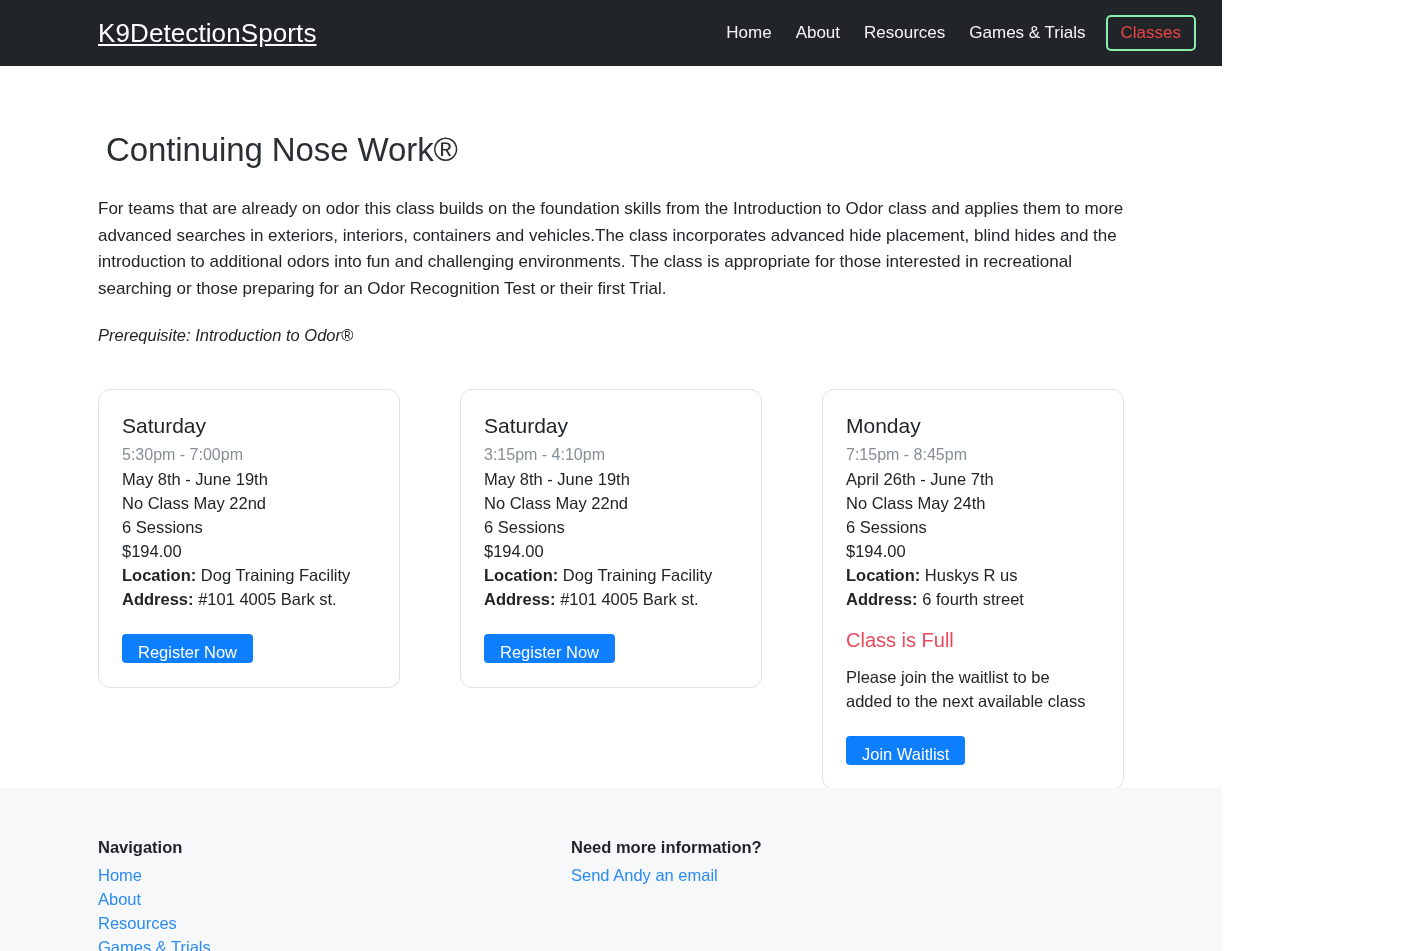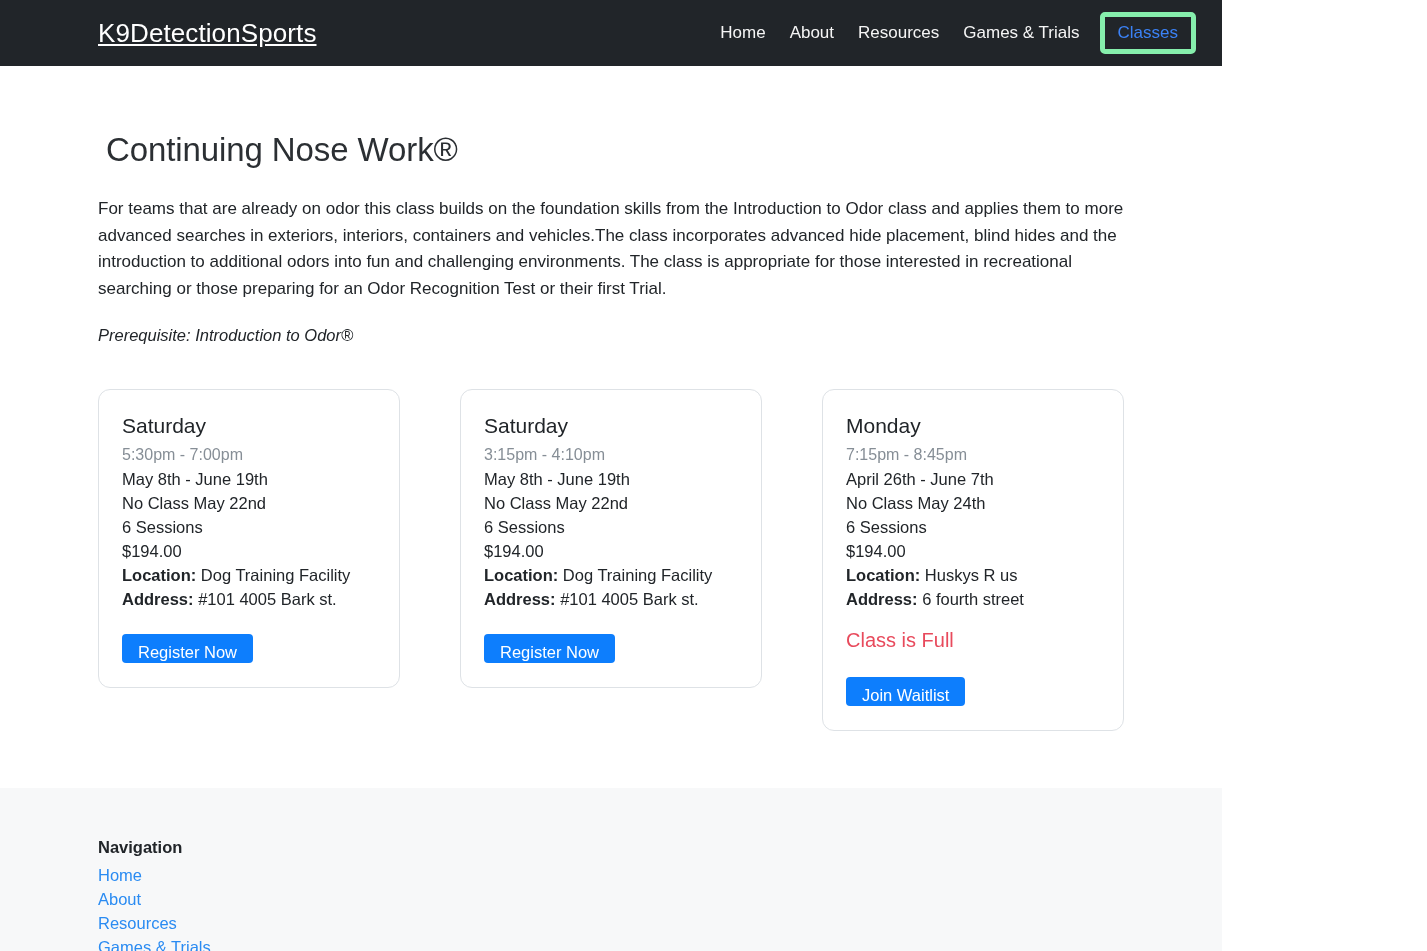--- a/index.html
+++ b/index.html
@@ -38,25 +38,25 @@
     gap: 0;
   }
   .nav-link {
     color: #f5f5f5;
     font-size: 17px;
     text-decoration: none;
     padding: 5px 12px;
     white-space: nowrap;
   }
   .nav-link.boxed {
-    border: 5px solid #86efac;
+    border: 2px solid #86efac;
     border-radius: 5px;
     padding: 6px 13px;
     margin-left: 8px;
-    color: #3b82f6;
+    color: #ef4444;
   }
 
   
   .main {
     padding: 0 98px;
   }
   .page-title {
     font-size: 33px;
     font-weight: 400;
     color: #2b2f33;
@@ -222,29 +222,34 @@
         <div class="card-time">7:15pm - 8:45pm</div>
         <div class="card-lines">
           <div>April 26th - June 7th</div>
           <div>No Class May 24th</div>
           <div>6 Sessions</div>
           <div>$194.00</div>
           <div><b>Location:</b> <span>Huskys R us</span></div>
           <div><b>Address:</b> <span>6 fourth street</span></div>
         </div>
         <div class="full-notice">Class is Full</div>
+        <div class="waitlist-msg">Please join the waitlist to be added to the next available class</div>
         <button class="btn">Join Waitlist</button>
       </div>
 
     </div>
   </div>
 
   <div class="footer">
     <div class="footer-col nav-col">
       <div class="footer-head">Navigation</div>
       <a class="footer-link" href="#">Home</a>
       <a class="footer-link" href="#">About</a>
       <a class="footer-link" href="#">Resources</a>
       <a class="footer-link" href="#">Games &amp; Trials</a>
     </div>
+    <div class="footer-col">
+      <div class="footer-head">Need more information?</div>
+      <a class="footer-link" href="#">Send Andy an email</a>
+    </div>
   </div>
 
 </div>
 
 </body></html>

